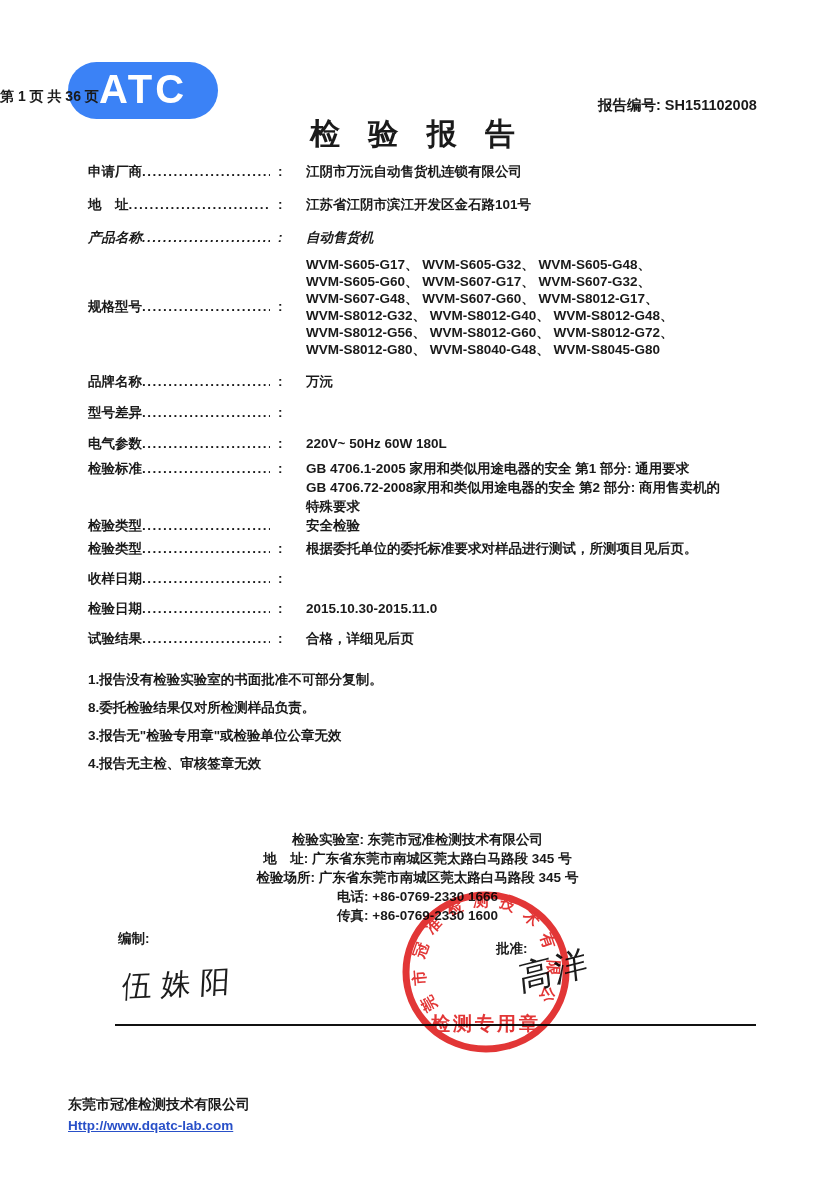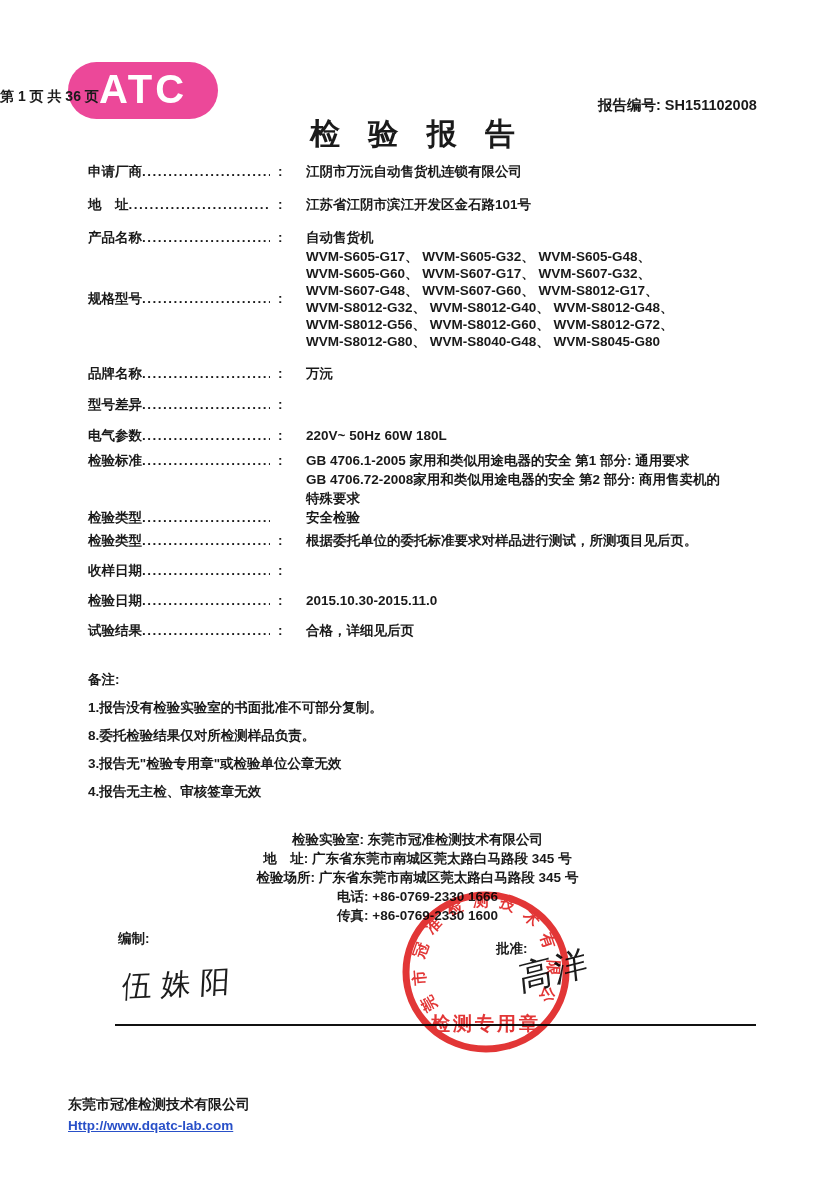--- a/index.html
+++ b/index.html
@@ -4,39 +4,39 @@
 <style>
   html,body{margin:0;padding:0;}
   body{
     width:835px;height:1181px;background:#ffffff;position:relative;overflow:hidden;
     font-family:"Liberation Sans","DejaVu Sans",sans-serif;color:#1a1a1a;
   }
   .abs{position:absolute;}
 
   
   .logo{
-    left:68px;top:62px;width:150px;height:57px;background:#ec4899;border-radius:29px;
+    left:68px;top:62px;width:150px;height:57px;background:#3b82f6;border-radius:29px;
     display:flex;align-items:center;justify-content:center;
   }
   .logo span{color:#fff;font-weight:bold;font-size:40px;letter-spacing:3px;transform:translateY(-1px);}
   .page-info{left:0;right:0;top:88px;text-align:left;font-size:14px;font-weight:bold;}
   .report-no{left:598px;top:96px;font-size:14.5px;font-weight:bold;}
   .doc-title{left:0;right:0;top:114px;text-align:center;font-size:30px;font-weight:bold;letter-spacing:10px;}
 
   
   .fields{left:88px;top:162px;width:700px;font-size:13.5px;}
   .row{display:flex;align-items:flex-start;line-height:20px;}
   .row.center{align-items:center;}
   .label-cell{width:182px;display:flex;align-items:baseline;font-weight:bold;white-space:nowrap;}
   .dots{flex:1;overflow:hidden;white-space:nowrap;font-weight:bold;}
   .dots::after{content:"..........................................................";letter-spacing:1.5px;}
   .colon-cell{width:36px;padding-left:8px;box-sizing:border-box;font-weight:bold;}
   .value{flex:1;font-weight:bold;white-space:pre-line;}
   .r0,.r1{margin-bottom:13px;}
-  .r2{margin-bottom:0;}
+  .r2{margin-bottom:8px;font-style:italic;}
   .r3{margin-bottom:14px;}
   .r3 .value{line-height:17px;}
   .r4,.r5{margin-bottom:11px;}
   .r6{margin-bottom:5px;}
   .r7{margin-bottom:0;}
   .r7 .value{line-height:19px;}
   .r8{margin-bottom:3px;}
   .r9,.r10,.r11{margin-bottom:10px;}
 
   
@@ -176,21 +176,20 @@
     <div class="label-cell">
         <span>试验结果</span>
         <span class="dots"></span>
       </div>
     <div class="colon-cell">:</div>
     <div class="value">合格，详细见后页</div>
   </div>
 </div>
 
 <div class="abs notes">
-  <div>备注:</div>
   <div>1.报告没有检验实验室的书面批准不可部分复制。</div>
   <div>8.委托检验结果仅对所检测样品负责。</div>
   <div>3.报告无"检验专用章"或检验单位公章无效</div>
   <div>4.报告无主检、审核签章无效</div>
 </div>
 
 <div class="abs lab">
   <div>检验实验室: 东莞市冠准检测技术有限公司</div>
   <div>地　址: 广东省东莞市南城区莞太路白马路段 345 号</div>
   <div>检验场所: 广东省东莞市南城区莞太路白马路段 345 号</div>

